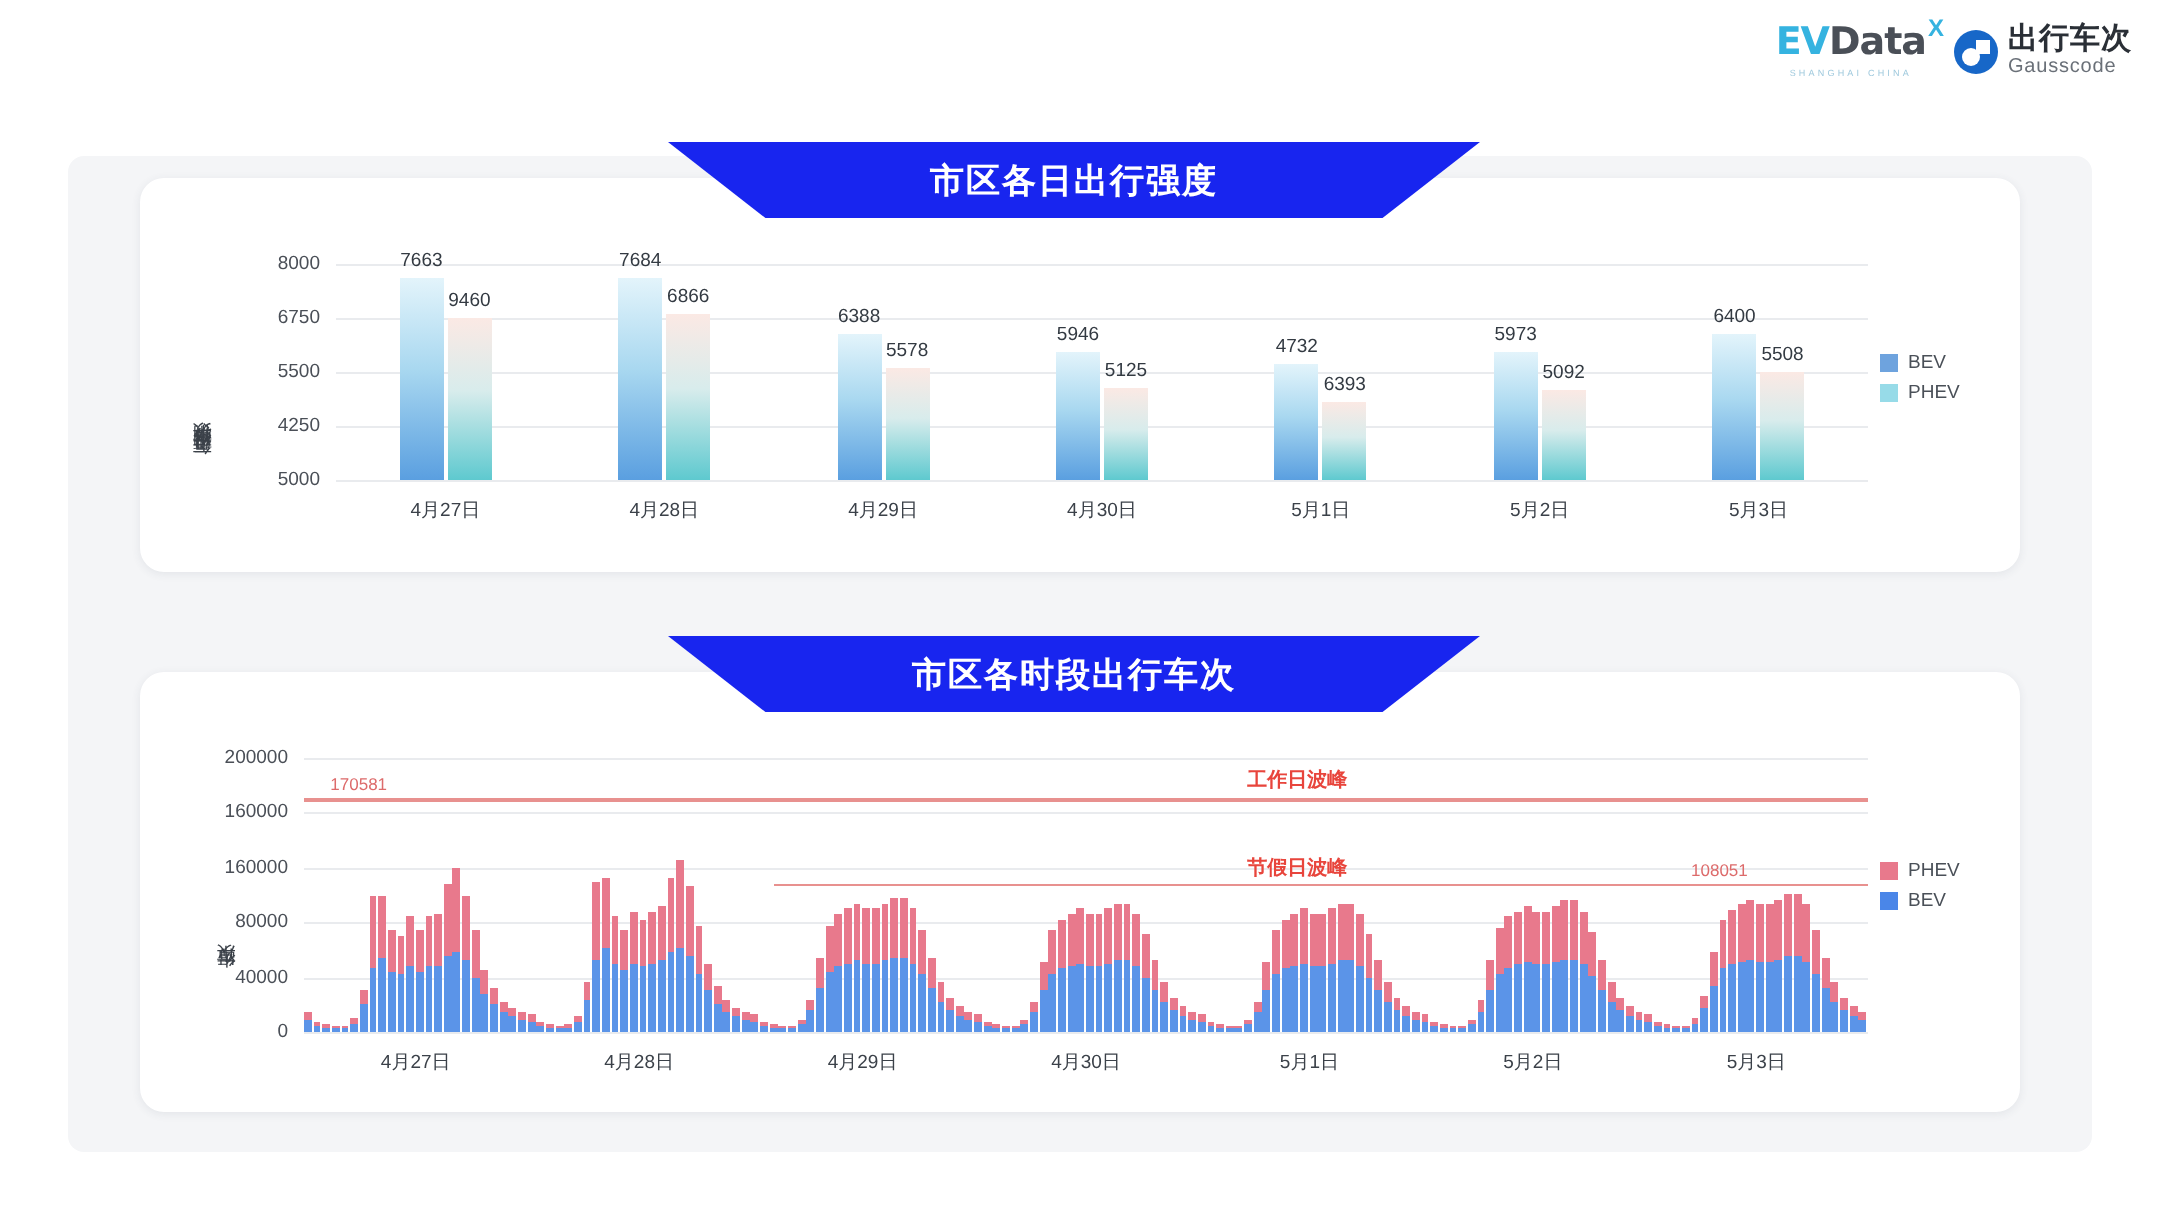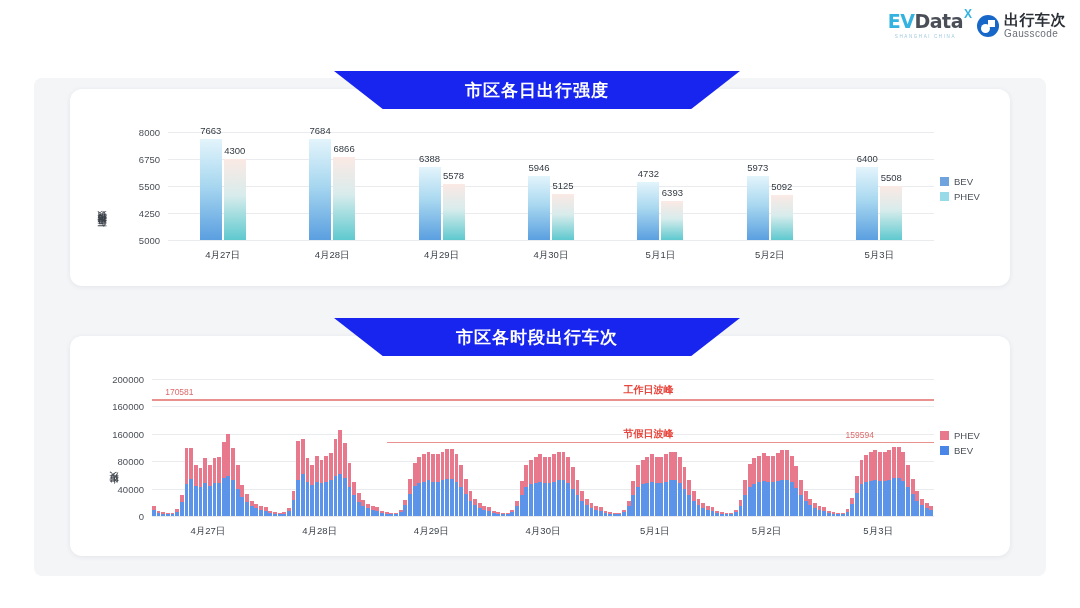--- a/index.html
+++ b/index.html
@@ -265,21 +265,21 @@
       <span class="ytick">6750</span>
     </div>
     <div class="gridline" style="top: 0px;">
       <span class="ytick">8000</span>
     </div>
     <div class="grp" style="left: 0px; width: 109.429px;">
       <div class="bar bev" style="height: 100.721px; left: 31.7143px;">
         <span class="barlabel">7663</span>
       </div>
       <div class="bar phev" style="height: 81.216px; left: 55.7143px;">
-        <span class="barlabel">4300</span>
+        <span class="barlabel">9460</span>
       </div>
       <span class="xtick" style="left: 54.7143px;">4月27日</span>
     </div>
     <div class="grp" style="left: 109.429px; width: 109.429px;">
       <div class="bar bev" style="height: 101.174px; left: 31.7143px;">
         <span class="barlabel">7684</span>
       </div>
       <div class="bar phev" style="height: 83.5056px; left: 55.7143px;">
         <span class="barlabel">6866</span>
       </div>
@@ -1043,21 +1043,21 @@
     <span class="xtick" style="left: 279.286px;">4月29日</span>
     <span class="xtick" style="left: 391px;">4月30日</span>
     <span class="xtick" style="left: 502.714px;">5月1日</span>
     <span class="xtick" style="left: 614.429px;">5月2日</span>
     <span class="xtick" style="left: 726.143px;">5月3日</span>
     <div class="annot-line" style="top: 20.152px; left: 0px; width: 782px;"></div>
     <div class="peak-label" style="font-size: 10px; font-weight: bold; color: rgb(232, 69, 60); left: 496.57px; top: 4.15201px;">工作日波峰</div>
     <div class="annot-line" style="top: 62.9851px; left: 234.6px; width: 547.4px;"></div>
     <div class="peak-label" style="font-size: 10px; font-weight: bold; color: rgb(232, 69, 60); left: 496.57px; top: 47.9851px;">节假日波峰</div>
     <div class="peak-label" style="left: 27.37px; top: 8.15201px;">170581</div>
-    <div class="peak-label" style="left: 707.71px; top: 50.9851px;">159594</div>
+    <div class="peak-label" style="left: 707.71px; top: 50.9851px;">108051</div>
   </div>
 
 <div class="legend" id="legend-2">
   <div class="row">
     <span class="sw phev"></span>
     <span>PHEV</span>
   </div>
   <div class="row">
     <span class="sw bev"></span>
     <span>BEV</span>

